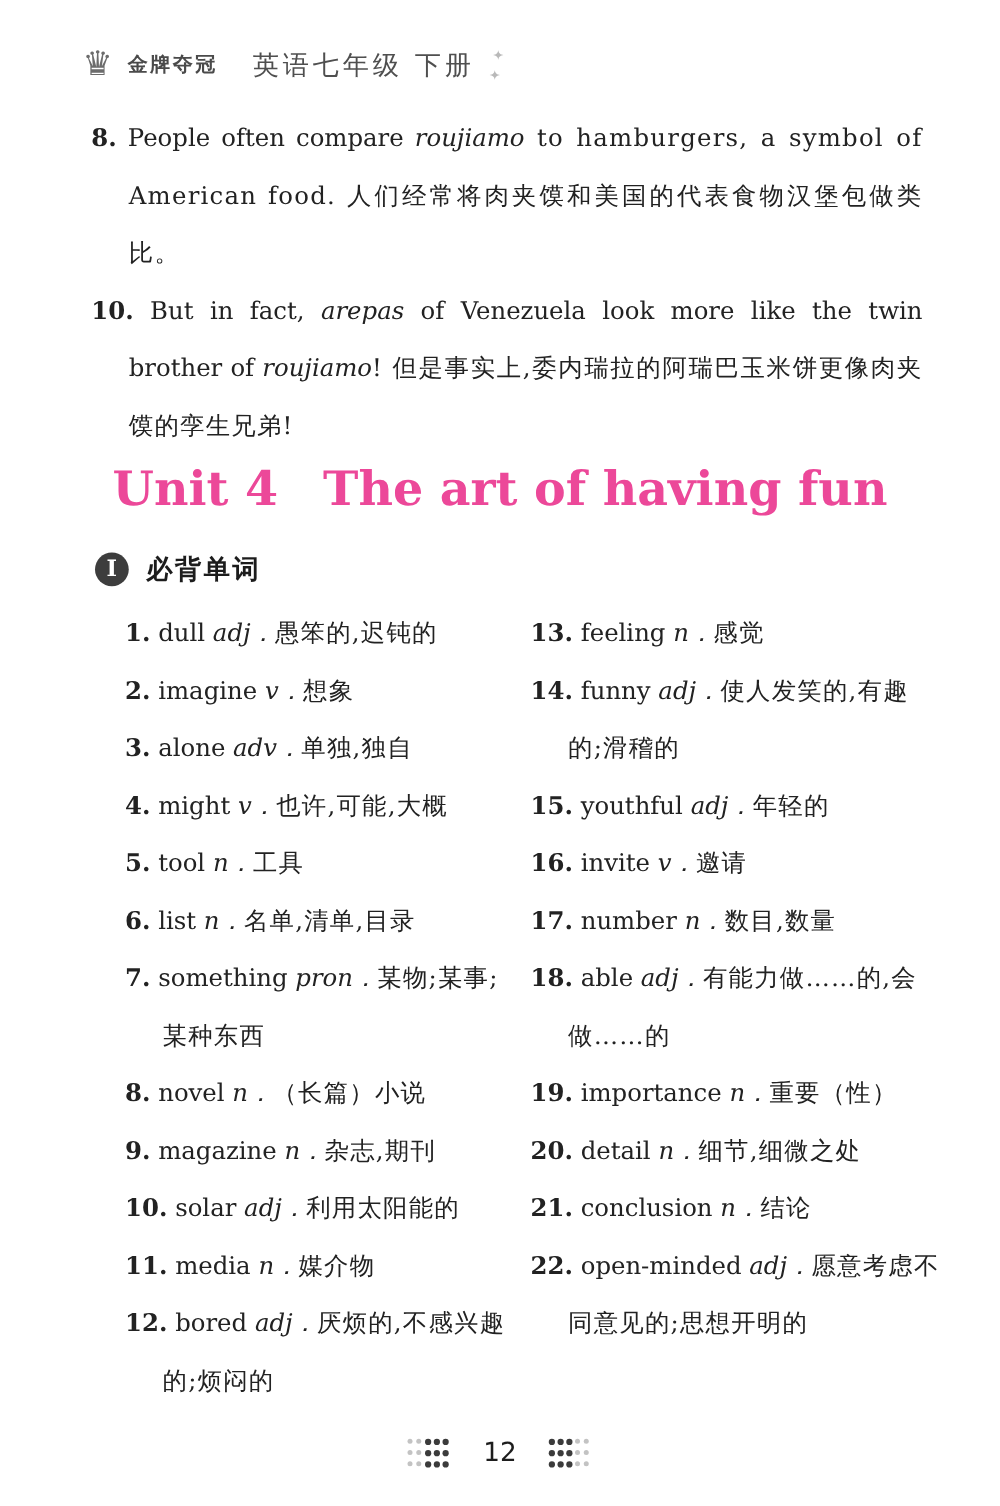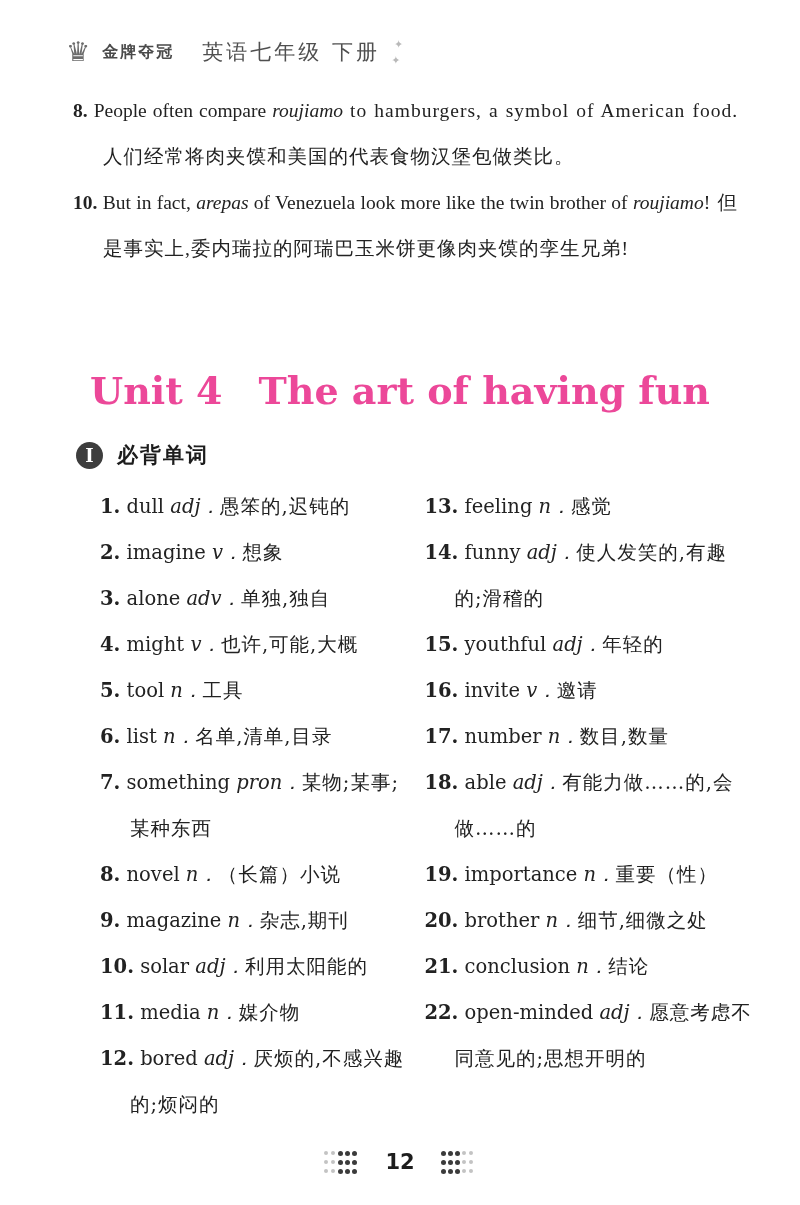--- a/index.html
+++ b/index.html
@@ -16,21 +16,21 @@
   }
   .crown{font-size:27px;line-height:30px;color:#6c6c6c;margin-right:12px;}
   .brand{font-size:16px;font-weight:bold;letter-spacing:2px;color:#4a4a4a;}
   .subtitle{font-size:21px;margin-left:28px;letter-spacing:3px;color:#4f4f4f;}
   .sparkle{color:#b9b9b9;font-size:11px;position:relative;}
   .sp1{top:-8px;left:14px;}
   .sp2{top:8px;left:2px;}
   
   .intro{
     position:absolute;top:88px;left:73px;width:665px;
-    font-size:19.5px;line-height:46px;text-align:justify;font-family:Liberation Serif, serif;
+    font-size:19.5px;line-height:46px;text-align:justify;
   }
   .intro-item{margin:0;padding-left:30px;text-indent:-30px;}
   .intro-item .num{font-weight:bold;}
   .intro-item i{font-style:italic;}
   .cjk{letter-spacing:1px;}
   
   .unit-title{
     position:absolute;top:368px;left:0;width:800px;margin:0;
     text-align:center;font-size:38px;font-weight:bold;color:#ec4899;
     font-family:"DejaVu Serif","Liberation Serif",serif;
@@ -64,21 +64,21 @@
   
   .footer{
     position:absolute;top:1142px;left:0;width:800px;height:40px;
     display:flex;align-items:center;justify-content:center;
   }
   .dots{display:grid;grid-template-columns:repeat(5,7px);grid-auto-rows:9px;}
   .dots span{width:5px;height:5px;border-radius:50%;background:#3b3b3b;align-self:center;}
   .dots span.lt{background:#c3c3c3;width:4px;height:4px;}
   .page-num{
     font-family:"DejaVu Sans","Liberation Sans",sans-serif;
-    font-size:21px;color:#1d1d1d;margin:0 26px;font-weight:bold;
+    font-size:21px;color:#1d1d1d;margin:0 26px;
   }
 </style>
 </head>
 <body>
 
 <div class="header">
   <span class="crown">♛</span>
   <span class="brand">金牌夺冠</span>
   <span class="subtitle">英语七年级 下册</span>
   <span class="sparkle sp1">✦</span>
@@ -113,21 +113,21 @@
     <p class="entry"><span class="num">12.</span> <span>bored</span> <i class="pos">adj．</i><span class="cjk">厌烦的,不感兴趣的;烦闷的</span></p>
   </div>
   <div class="col-right">
     <p class="entry"><span class="num">13.</span> <span>feeling</span> <i class="pos">n．</i><span class="cjk">感觉</span></p>
     <p class="entry"><span class="num">14.</span> <span>funny</span> <i class="pos">adj．</i><span class="cjk">使人发笑的,有趣的;滑稽的</span></p>
     <p class="entry"><span class="num">15.</span> <span>youthful</span> <i class="pos">adj．</i><span class="cjk">年轻的</span></p>
     <p class="entry"><span class="num">16.</span> <span>invite</span> <i class="pos">v．</i><span class="cjk">邀请</span></p>
     <p class="entry"><span class="num">17.</span> <span>number</span> <i class="pos">n．</i><span class="cjk">数目,数量</span></p>
     <p class="entry"><span class="num">18.</span> <span>able</span> <i class="pos">adj．</i><span class="cjk">有能力做……的,会做……的</span></p>
     <p class="entry"><span class="num">19.</span> <span>importance</span> <i class="pos">n．</i><span class="cjk">重要（性）</span></p>
-    <p class="entry"><span class="num">20.</span> <span>brother</span> <i class="pos">n．</i><span class="cjk">细节,细微之处</span></p>
+    <p class="entry"><span class="num">20.</span> <span>detail</span> <i class="pos">n．</i><span class="cjk">细节,细微之处</span></p>
     <p class="entry"><span class="num">21.</span> <span>conclusion</span> <i class="pos">n．</i><span class="cjk">结论</span></p>
     <p class="entry"><span class="num">22.</span> <span>open-minded</span> <i class="pos">adj．</i><span class="cjk">愿意考虑不同意见的;思想开明的</span></p>
   </div>
 </div>
 
 <div class="footer">
   <span class="dots">
     <span class="lt"></span>
       <span class="lt"></span>
       <span></span>

